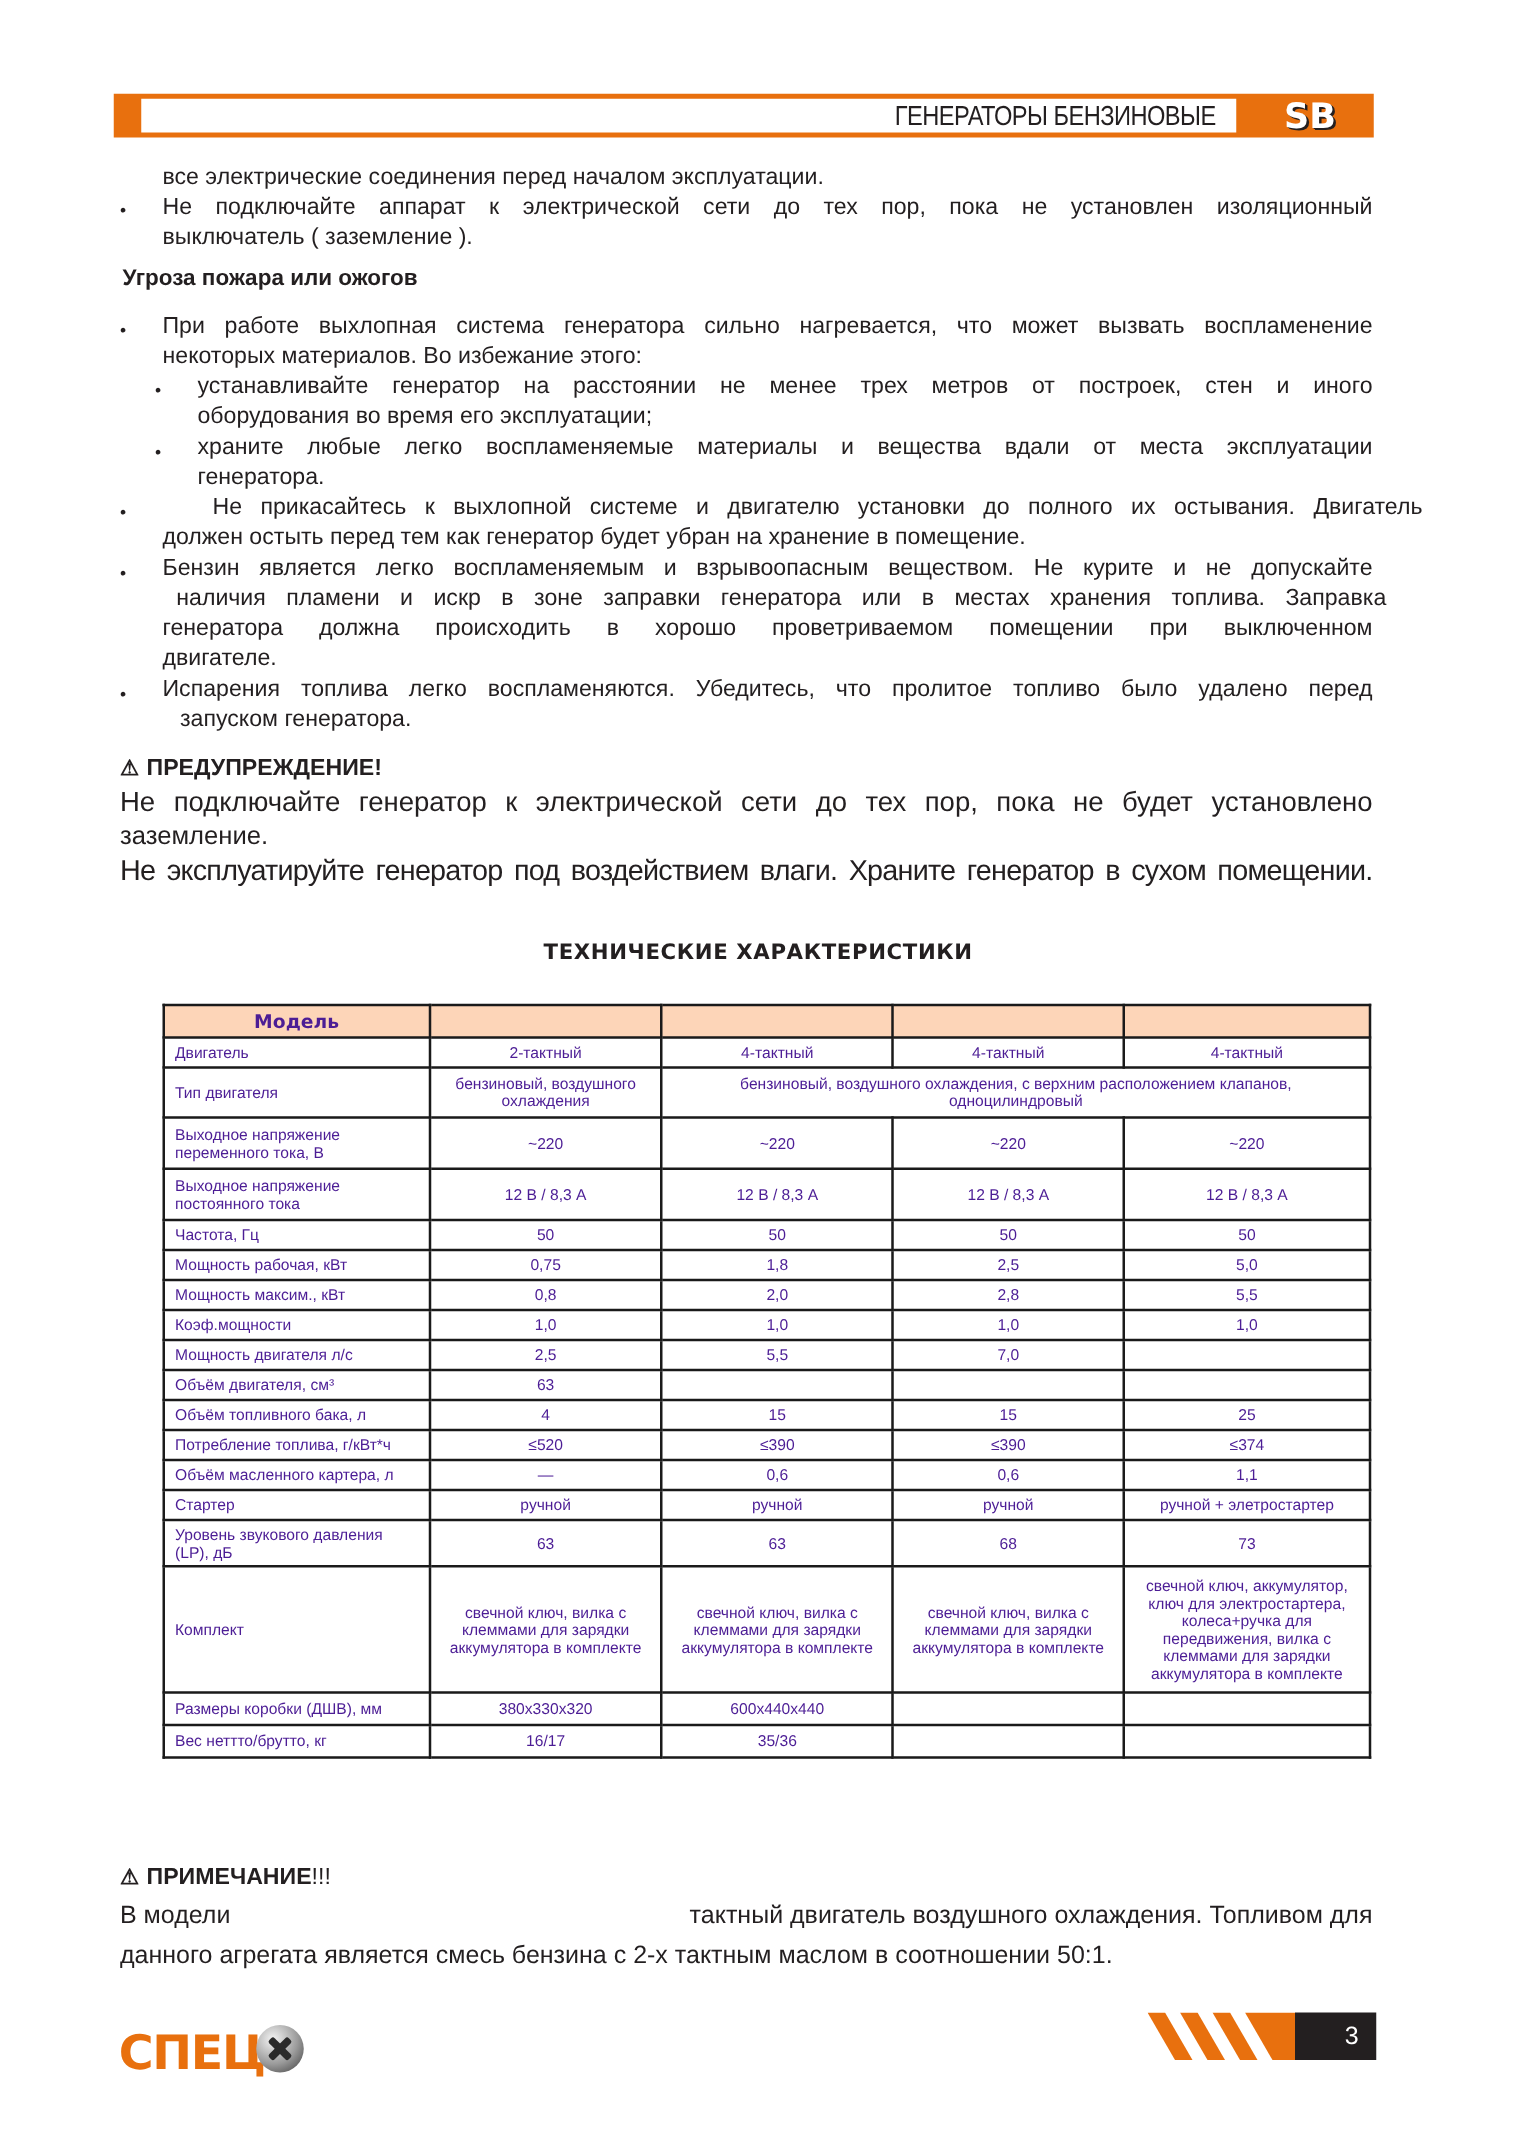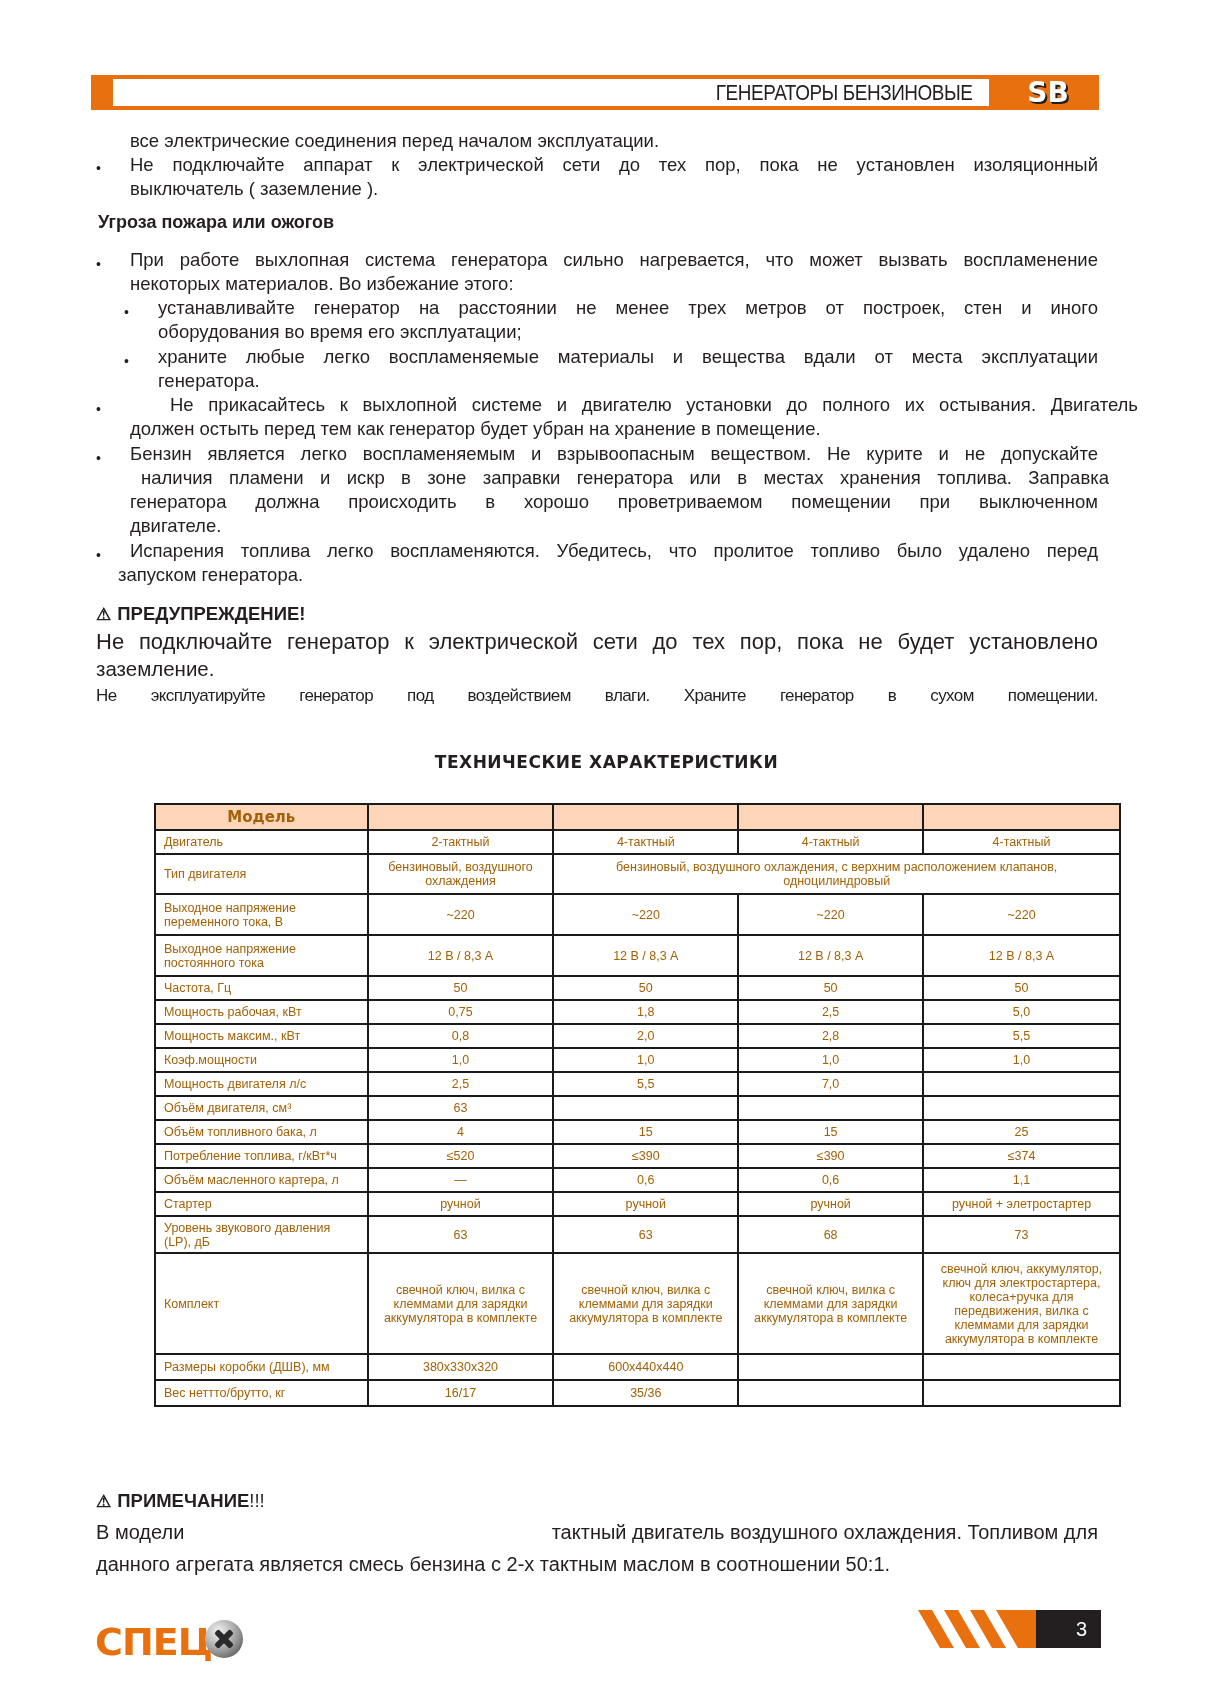--- a/index.html
+++ b/index.html
@@ -22,21 +22,21 @@
   .justify { text-align:justify; text-align-last:justify; }
   .bullet { position:absolute; font-size:14px; }
   .h-sub { font-weight:bold; font-size:18px; }
 
   
   .tech-title { left:0; width:1213px; top:752px; text-align:center; font-size:17px; font-weight:900;
                 letter-spacing:0.5px; font-family:"DejaVu Sans", sans-serif; }
 
   
   table.spec { position:absolute; left:130px; top:803px; width:967px; border-collapse:collapse;
-               font-size:12.5px; color:#a16207;margin-left:24px; }
+               font-size:12.5px; color:#4c1d95; }
   table.spec td { border:2px solid #1a1a1a; padding:0 8px; text-align:center; vertical-align:middle; }
   table.spec td.lbl { text-align:left; width:196px; }
   table.spec tr.head td { background:#fdd5b8; height:24px; }
   table.spec tr.head td.lbl { text-align:center; font-weight:900; font-size:15px; font-family:"DejaVu Sans", sans-serif; }
   table.spec td.c1 { width:169px; } table.spec td.c2 { width:168px; }
   table.spec td.c3 { width:168px; } table.spec td.c4 { width:180px; }
 
   
   .note-h { font-weight:bold; font-size:18.5px; }
   .warn-icon { font-size:17px; margin-right:6px; }
@@ -90,30 +90,30 @@
   <div class="line" style="left:130px; top:417px;">должен остыть перед тем как генератор будет убран на хранение в помещение.</div>
 
   <span class="bullet" style="left:96px; top:446px;">•</span>
   <div class="line justify" style="left:130px; top:442px; width:968px;">Бензин является легко воспламеняемым и взрывоопасным веществом. Не курите и не допускайте</div>
   <div class="line justify" style="left:130px; top:466px; width:968px;margin-left:11px;">наличия пламени и искр в зоне заправки генератора или в местах хранения топлива.  Заправка</div>
   <div class="line justify" style="left:130px; top:490px; width:968px;">генератора должна происходить в хорошо проветриваемом помещении при выключенном</div>
   <div class="line" style="left:130px; top:514px;">двигателе.</div>
 
   <span class="bullet" style="left:96px; top:543px;">•</span>
   <div class="line justify" style="left:130px; top:539px; width:968px;">Испарения топлива легко воспламеняются. Убедитесь, что пролитое топливо было удалено перед</div>
-  <div class="line" style="left:118px; top:563px;">запуском генератора.</div>
+  <div class="line" style="left:144px; top:563px;">запуском генератора.</div>
 </div>
 
 <div>
   <div class="line note-h" style="left:96px; top:603px;">
     <span class="warn-icon">⚠</span><span>ПРЕДУПРЕЖДЕНИЕ!</span>
   </div>
   <div class="line justify" style="left:96px; top:628px; width:1002px; font-size:22px; line-height:28px;">Не подключайте генератор к электрической сети до  тех пор, пока не будет установлено</div>
   <div class="line" style="left:96px; top:655px; font-size:20.5px; line-height:28px;">заземление.</div>
-  <div class="line justify" style="left:96px; top:682px; width:1002px; font-size:17px; line-height:28px; letter-spacing:-0.6px;">Не эксплуатируйте генератор под воздействием влаги. Храните генератор в сухом помещении.</div>
+  <div class="line justify" style="left:96px; top:682px; width:1002px; font-size:23px; line-height:28px; letter-spacing:-0.6px;">Не эксплуатируйте генератор под воздействием влаги. Храните генератор в сухом помещении.</div>
 </div>
 
 <div class="abs tech-title">ТЕХНИЧЕСКИЕ ХАРАКТЕРИСТИКИ</div>
 
 <table class="spec">
   <tbody id="spec-body">
     <tr class="head">
       <td class="lbl">Модель</td>
       <td class="c1"></td>
       <td class="c2"></td>

